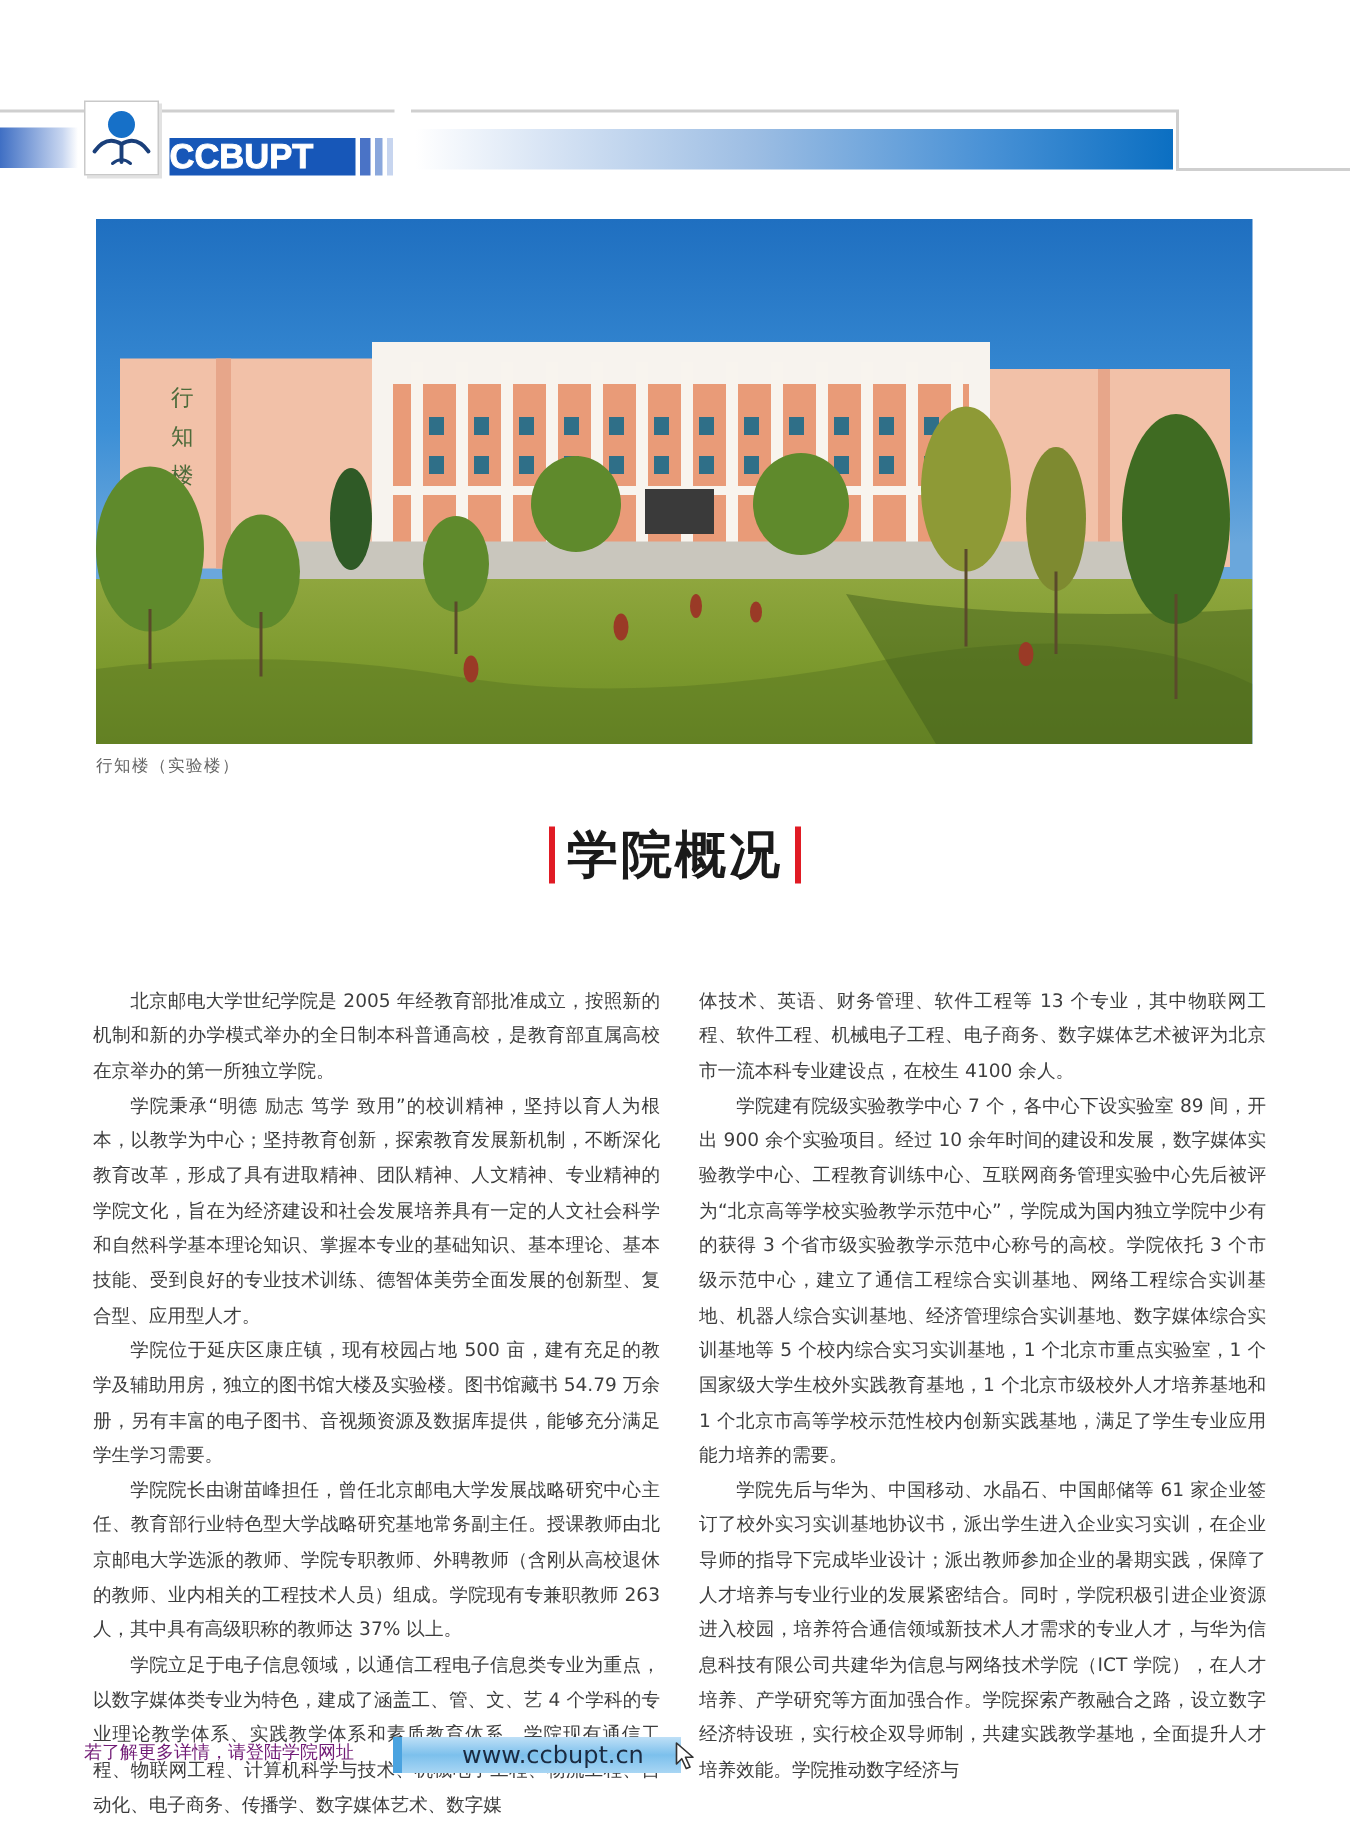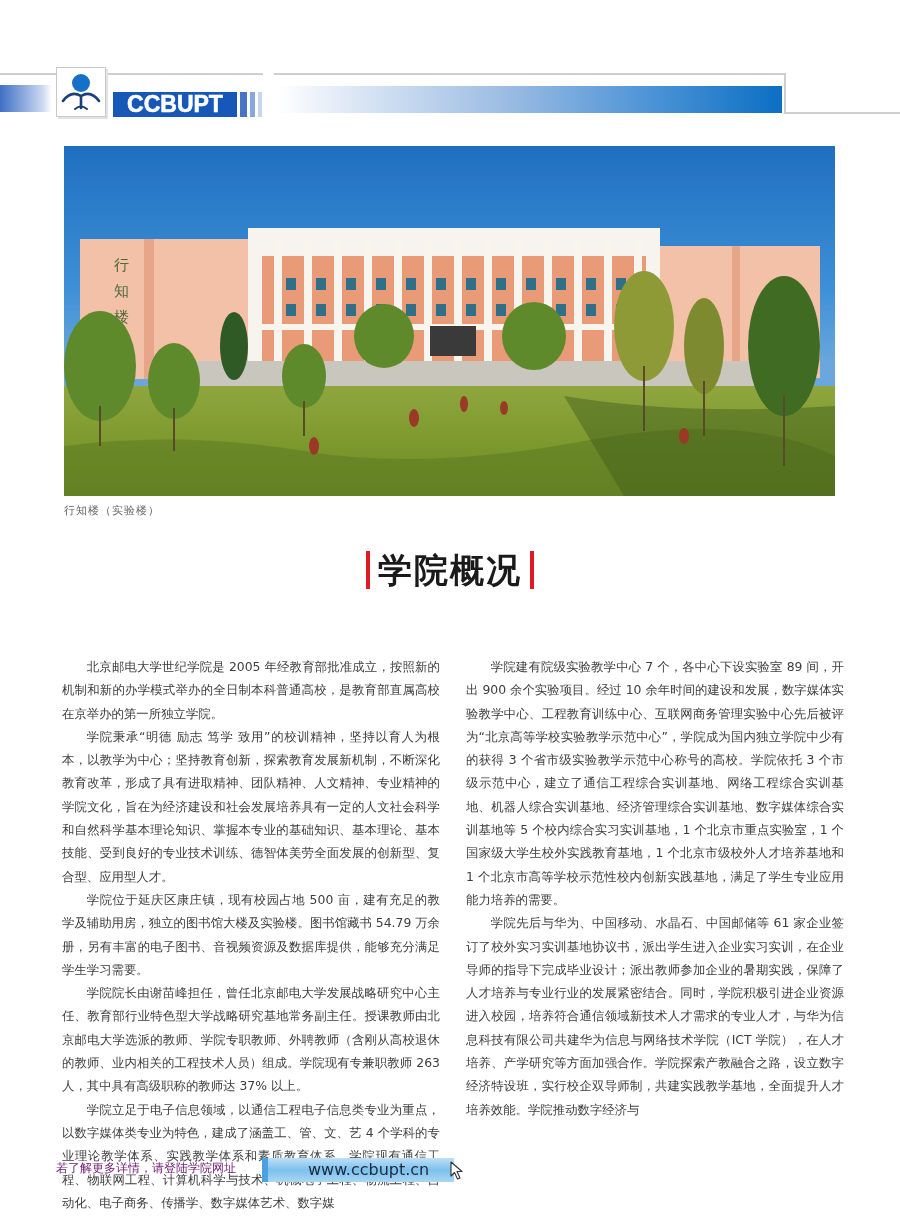--- a/index.html
+++ b/index.html
@@ -15,21 +15,21 @@
                   background: linear-gradient(to right, #3f6fc4, #c8d6f0 80%, #ffffff); }
   .hdr-bar-right { position: absolute; left: 277px; top: 86px; width: 505px; height: 27px;
                    background: linear-gradient(to right, #ffffff 0%, #d6e3f4 18%, #9cbde3 45%, #4a92d6 75%, #0b6fc2 100%); }
 
   .logo-box { position: absolute; left: 56px; top: 67px; width: 48px; height: 48px;
               background: #fff; border: 1px solid #c9c9c9; box-shadow: 2px 2px 0 #e2e2e2; }
   .logo-box svg { width: 48px; height: 48px; display: block; }
   .logo-word { position: absolute; left: 113px; top: 92px; height: 25px; width: 124px;
                background: #1757b8; color: #fff; font-family: "Liberation Sans", sans-serif;
                font-weight: bold; font-size: 23px; line-height: 25px; letter-spacing: 0px;
-               text-align: center; -webkit-text-stroke: 0.6px #fff; }
+               -webkit-text-stroke: 0.6px #fff; }
   .logo-stripe { position: absolute; top: 92px; height: 25px; }
   .logo-stripe.s1 { left: 240px; width: 7px; background: #4a73c6; }
   .logo-stripe.s2 { left: 250px; width: 5px; background: #8aa7dc; }
   .logo-stripe.s3 { left: 258px; width: 4px; background: #c7d5ef; }
 
   
   .photo { position: absolute; left: 64px; top: 146px; width: 771px; height: 350px; overflow: hidden;
            background: linear-gradient(to bottom, #1f6fc0 0%, #3c8fd6 40%, #6aa7dc 62%); }
   .photo svg { position: absolute; left: 0; top: 0; width: 771px; height: 350px; }
   .caption { position: absolute; left: 64px; top: 503px; font-family: "DejaVu Serif", serif;
@@ -192,20 +192,21 @@
 
 <div class="col left">
   <p>北京邮电大学世纪学院是 2005 年经教育部批准成立，按照新的机制和新的办学模式举办的全日制本科普通高校，是教育部直属高校在京举办的第一所独立学院。</p>
   <p>学院秉承“明德 励志 笃学 致用”的校训精神，坚持以育人为根本，以教学为中心；坚持教育创新，探索教育发展新机制，不断深化教育改革，形成了具有进取精神、团队精神、人文精神、专业精神的学院文化，旨在为经济建设和社会发展培养具有一定的人文社会科学和自然科学基本理论知识、掌握本专业的基础知识、基本理论、基本技能、受到良好的专业技术训练、德智体美劳全面发展的创新型、复合型、应用型人才。</p>
   <p>学院位于延庆区康庄镇，现有校园占地 500 亩，建有充足的教学及辅助用房，独立的图书馆大楼及实验楼。图书馆藏书 54.79 万余册，另有丰富的电子图书、音视频资源及数据库提供，能够充分满足学生学习需要。</p>
   <p>学院院长由谢苗峰担任，曾任北京邮电大学发展战略研究中心主任、教育部行业特色型大学战略研究基地常务副主任。授课教师由北京邮电大学选派的教师、学院专职教师、外聘教师（含刚从高校退休的教师、业内相关的工程技术人员）组成。学院现有专兼职教师 263 人，其中具有高级职称的教师达 37% 以上。</p>
   <p>学院立足于电子信息领域，以通信工程电子信息类专业为重点，以数字媒体类专业为特色，建成了涵盖工、管、文、艺 4 个学科的专业理论教学体系、实践教学体系和素质教育体系。学院现有通信工程、物联网工程、计算机科学与技术、机械电子工程、物流工程、自动化、电子商务、传播学、数字媒体艺术、数字媒</p>
 </div>
 
 <div class="col right">
+  <p class="cont">体技术、英语、财务管理、软件工程等 13 个专业，其中物联网工程、软件工程、机械电子工程、电子商务、数字媒体艺术被评为北京市一流本科专业建设点，在校生 4100 余人。</p>
   <p>学院建有院级实验教学中心 7 个，各中心下设实验室 89 间，开出 900 余个实验项目。经过 10 余年时间的建设和发展，数字媒体实验教学中心、工程教育训练中心、互联网商务管理实验中心先后被评为“北京高等学校实验教学示范中心”，学院成为国内独立学院中少有的获得 3 个省市级实验教学示范中心称号的高校。学院依托 3 个市级示范中心，建立了通信工程综合实训基地、网络工程综合实训基地、机器人综合实训基地、经济管理综合实训基地、数字媒体综合实训基地等 5 个校内综合实习实训基地，1 个北京市重点实验室，1 个国家级大学生校外实践教育基地，1 个北京市级校外人才培养基地和 1 个北京市高等学校示范性校内创新实践基地，满足了学生专业应用能力培养的需要。</p>
   <p>学院先后与华为、中国移动、水晶石、中国邮储等 61 家企业签订了校外实习实训基地协议书，派出学生进入企业实习实训，在企业导师的指导下完成毕业设计；派出教师参加企业的暑期实践，保障了人才培养与专业行业的发展紧密结合。同时，学院积极引进企业资源进入校园，培养符合通信领域新技术人才需求的专业人才，与华为信息科技有限公司共建华为信息与网络技术学院（ICT 学院），在人才培养、产学研究等方面加强合作。学院探索产教融合之路，设立数字经济特设班，实行校企双导师制，共建实践教学基地，全面提升人才培养效能。学院推动数字经济与</p>
 </div>
 
 <div class="footer-note">若了解更多详情，请登陆学院网址</div>
 <div class="url-box">
   <span class="url-text">www.ccbupt.cn</span>
   <svg class="cursor-icon" viewBox="0 0 14 20">
     <path d="M1 1 L1 15 L4.5 11.5 L7.5 18 L10 17 L7 10.5 L12 10.5 Z" fill="#ffffff" stroke="#333" stroke-width="1.1" stroke-linejoin="round"></path>
   </svg>

